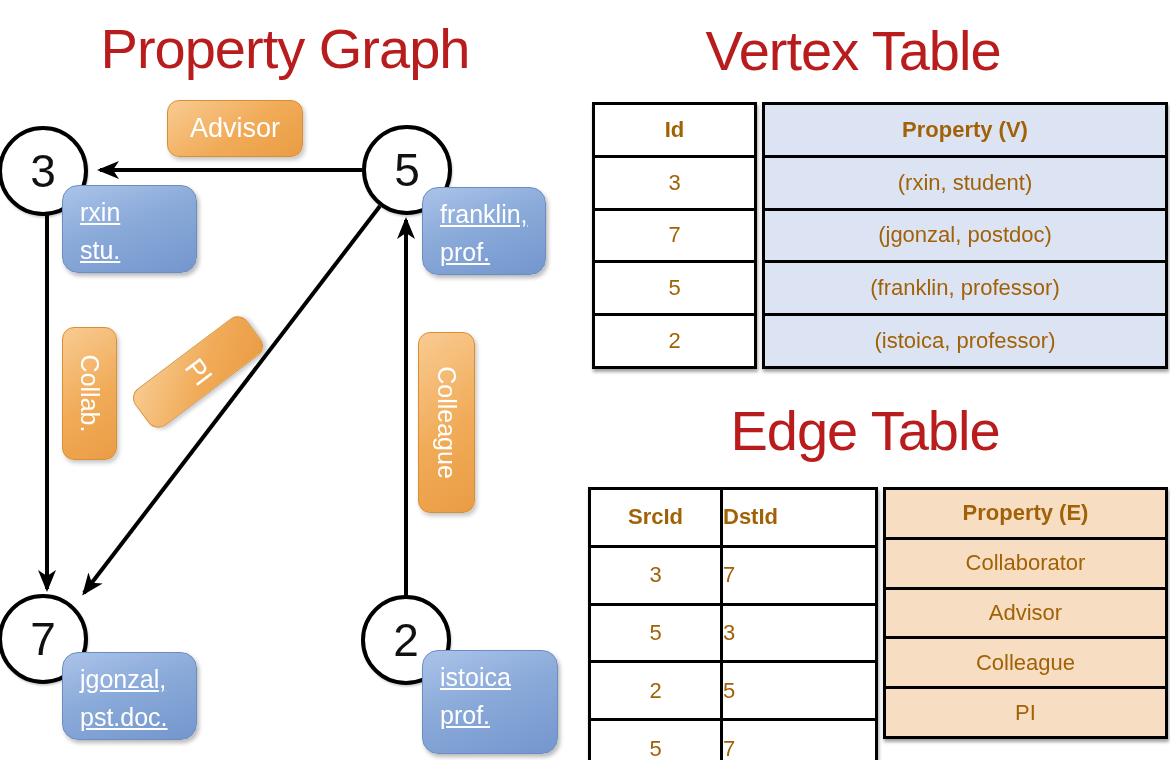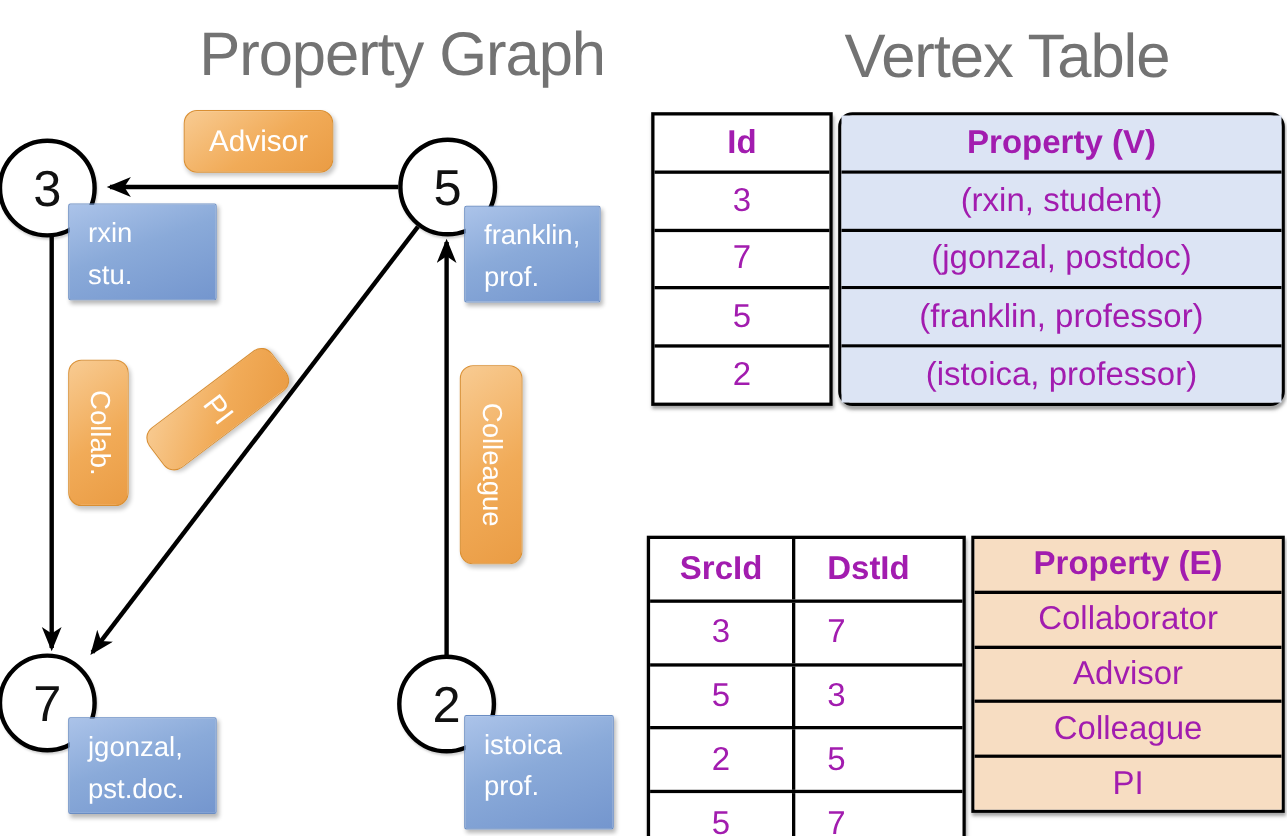--- a/index.html
+++ b/index.html
@@ -7,24 +7,24 @@
   body { font-family: "Liberation Sans", sans-serif; }
   #slide {
     position: relative;
     width: 1170px;
     height: 760px;
     background: #ffffff;
     overflow: hidden;
   }
   .title {
     position: absolute;
-    color: #737373;
+    color: #b91c1c;
     font-size: 56px;
     letter-spacing: -1px;
-    text-align: right;
+    text-align: center;
     white-space: nowrap;
   }
   #graph-title  { left: 20px;  top: 16px;  width: 530px; }
   #vertex-title { left: 643px; top: 18px;  width: 420px; }
   #edge-title   { left: 655px; top: 398px; width: 420px; }
 
   
   .node {
     position: absolute;
     width: 90px; height: 90px;
@@ -37,28 +37,29 @@
     box-shadow: 1px 2px 2px rgba(0,0,0,0.18);
   }
   #node-3 { left: -2px;  top: 126px; }
   #node-5 { left: 362px; top: 125px; }
   #node-7 { left: -2px;  top: 594px; }
   #node-2 { left: 361px; top: 595px; }
 
   
   .vbox {
     position: absolute;
-    border-radius: 2px;
+    border-radius: 16px;
     background: linear-gradient(160deg, #abc3e9 0%, #8aaad9 45%, #7496ce 100%);
     border: 1px solid #6a8dc3;
     box-shadow: 2px 3px 4px rgba(0,0,0,0.28);
     color: #ffffff;
     font-size: 25px;
     line-height: 1.5;
     padding: 8px 0 0 17px;
+    text-decoration: underline;
   }
   .vbox span { display: block; white-space: nowrap; }
   #rxin-box     { left: 62px;  top: 185px; width: 135px; height: 88px; }
   #franklin-box { left: 422px; top: 187px; width: 124px; height: 88px; }
   #jgonzal-box  { left: 62px;  top: 652px; width: 135px; height: 88px; }
   #istoica-box  { left: 422px; top: 650px; width: 136px; height: 104px; }
 
   
   .ebox {
     position: absolute;
@@ -86,52 +87,53 @@
     position: absolute;
     border: 3px solid #000;
     background: #fff;
     display: flex;
     flex-direction: column;
     box-shadow: 1px 3px 3px rgba(90,90,90,0.55);
   }
   .tcell {
     flex: 1;
     display: flex; align-items: center; justify-content: center;
-    font-size: 30px;
-    color: #a21caf;
+    font-size: 22px;
+    color: #a16207;
     border-bottom: 3px solid #000;
     white-space: nowrap;
   }
   .tcell:last-child { border-bottom: none; }
   .tcell.head { font-weight: bold; }
   .blue-fill .tcell { background: #dce4f4; }
   .tan-fill  .tcell { background: #f7ddc2; }
 
   #vertex-id-col   { left: 592px; top: 102px; width: 165px; height: 267px; }
-  #vertex-prop-col { left: 762px; top: 102px; width: 406px; height: 267px; border-radius: 13px; }
+  #vertex-prop-col { left: 762px; top: 102px; width: 406px; height: 267px; }
   #edge-srcdst-table { left: 588px; top: 487px; width: 290px; height: 292px; justify-content: flex-end; }
   #edge-prop-col     { left: 883px; top: 487px; width: 285px; height: 252px; }
 
   .trow {
     flex: 1;
     display: flex;
     border-bottom: 3px solid #000;
   }
   .trow:last-child { border-bottom: none; }
   .trow .tcell { border-bottom: none; flex: none; }
   .src-cell { width: 132px; border-right: 3px solid #000; }
-  .dst-cell { flex: 1 1 auto; padding-left: 29px; }
+  .dst-cell { flex: 1 1 auto; }
 </style>
 </head>
 <body>
 
 <div id="slide">
 
   <div class="title" id="graph-title">Property Graph</div>
   <div class="title" id="vertex-title">Vertex Table</div>
+  <div class="title" id="edge-title">Edge Table</div>
 
   <svg id="graph-edges" width="560" height="760" viewBox="0 0 560 760">
     <defs>
       <marker id="arrow" markerUnits="userSpaceOnUse" markerWidth="30" markerHeight="24" refX="19" refY="9" orient="auto">
         <path d="M0,0 L22,9 L0,18 L6,9 Z" fill="#000"></path>
       </marker>
     </defs>
     <line x1="362" y1="170" x2="100" y2="170" stroke="#000" stroke-width="4" marker-end="url(#arrow)"></line>
     <line x1="47" y1="215" x2="47" y2="589" stroke="#000" stroke-width="4" marker-end="url(#arrow)"></line>
     <line x1="380" y1="206" x2="84" y2="593" stroke="#000" stroke-width="4" marker-end="url(#arrow)"></line>

